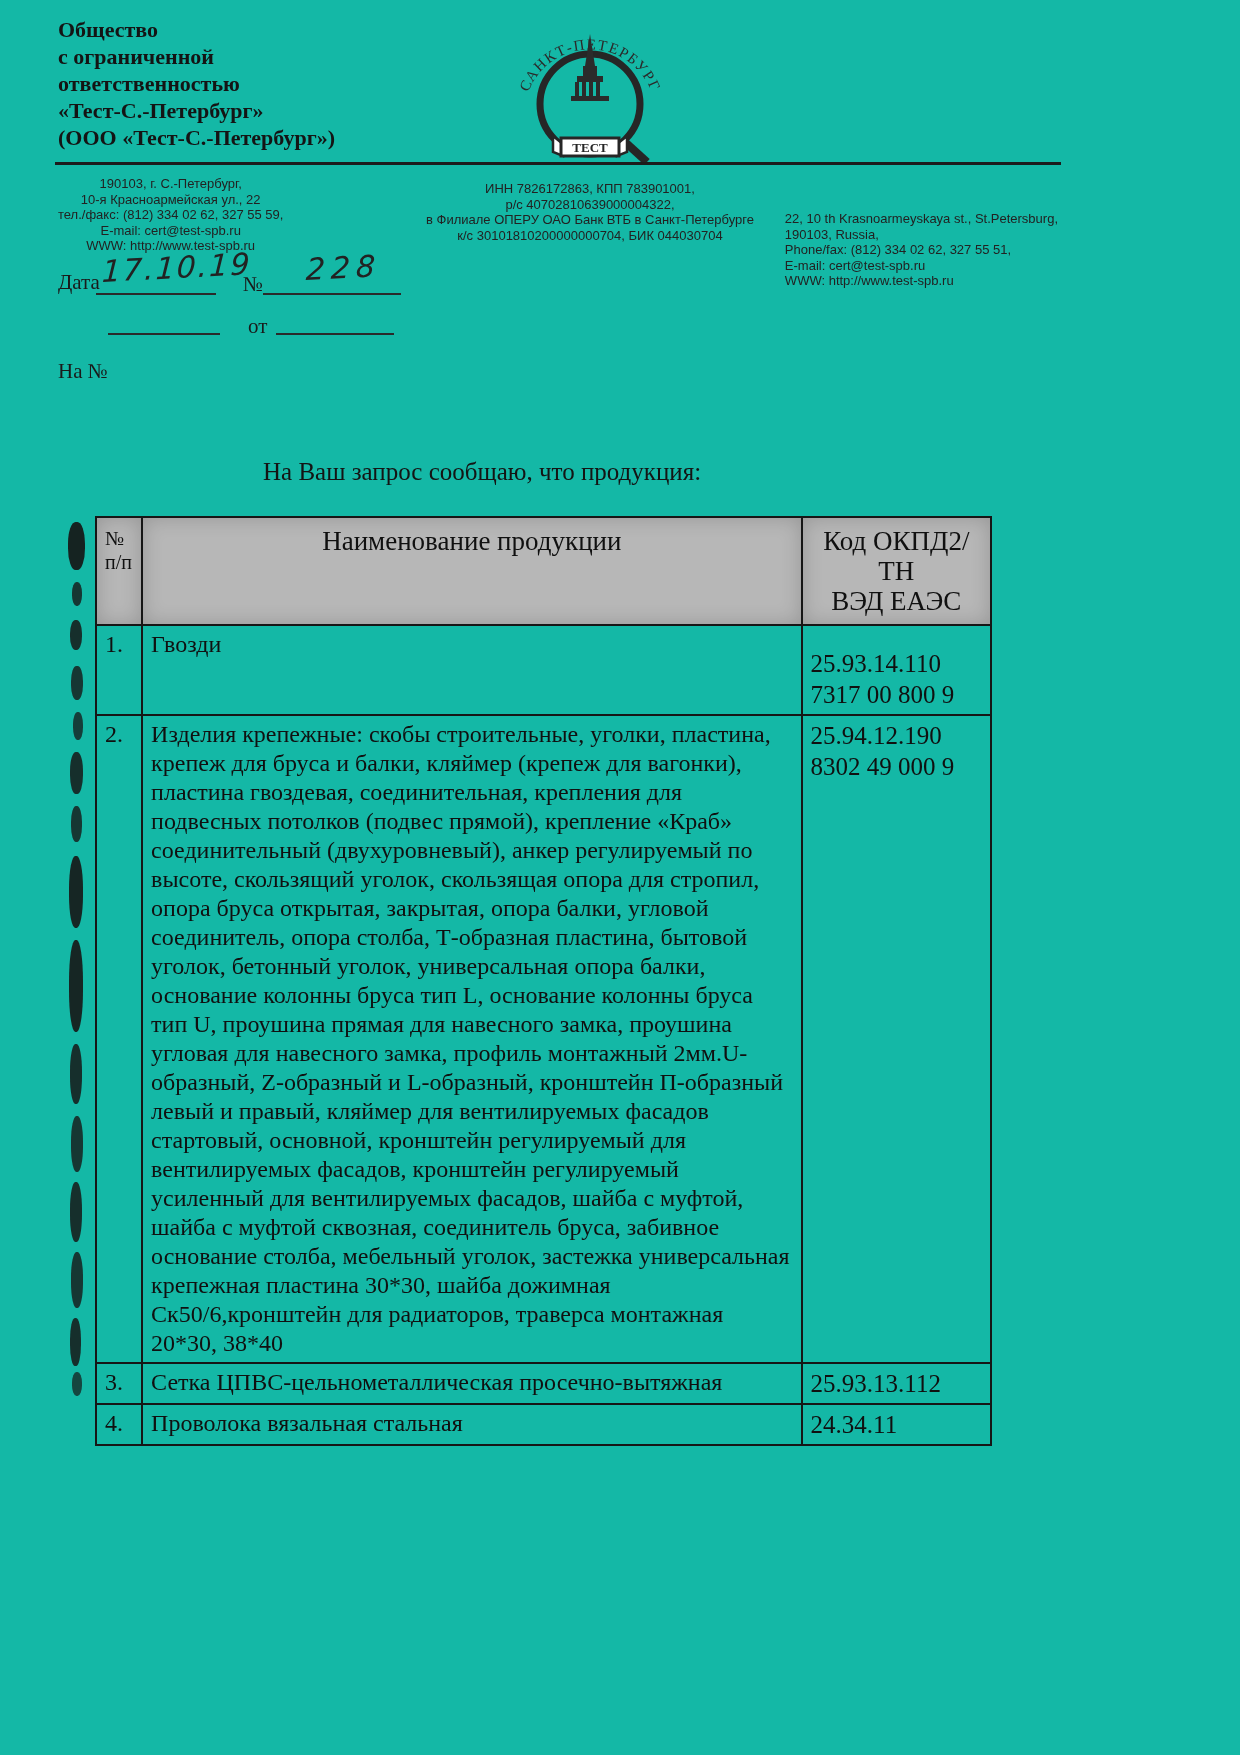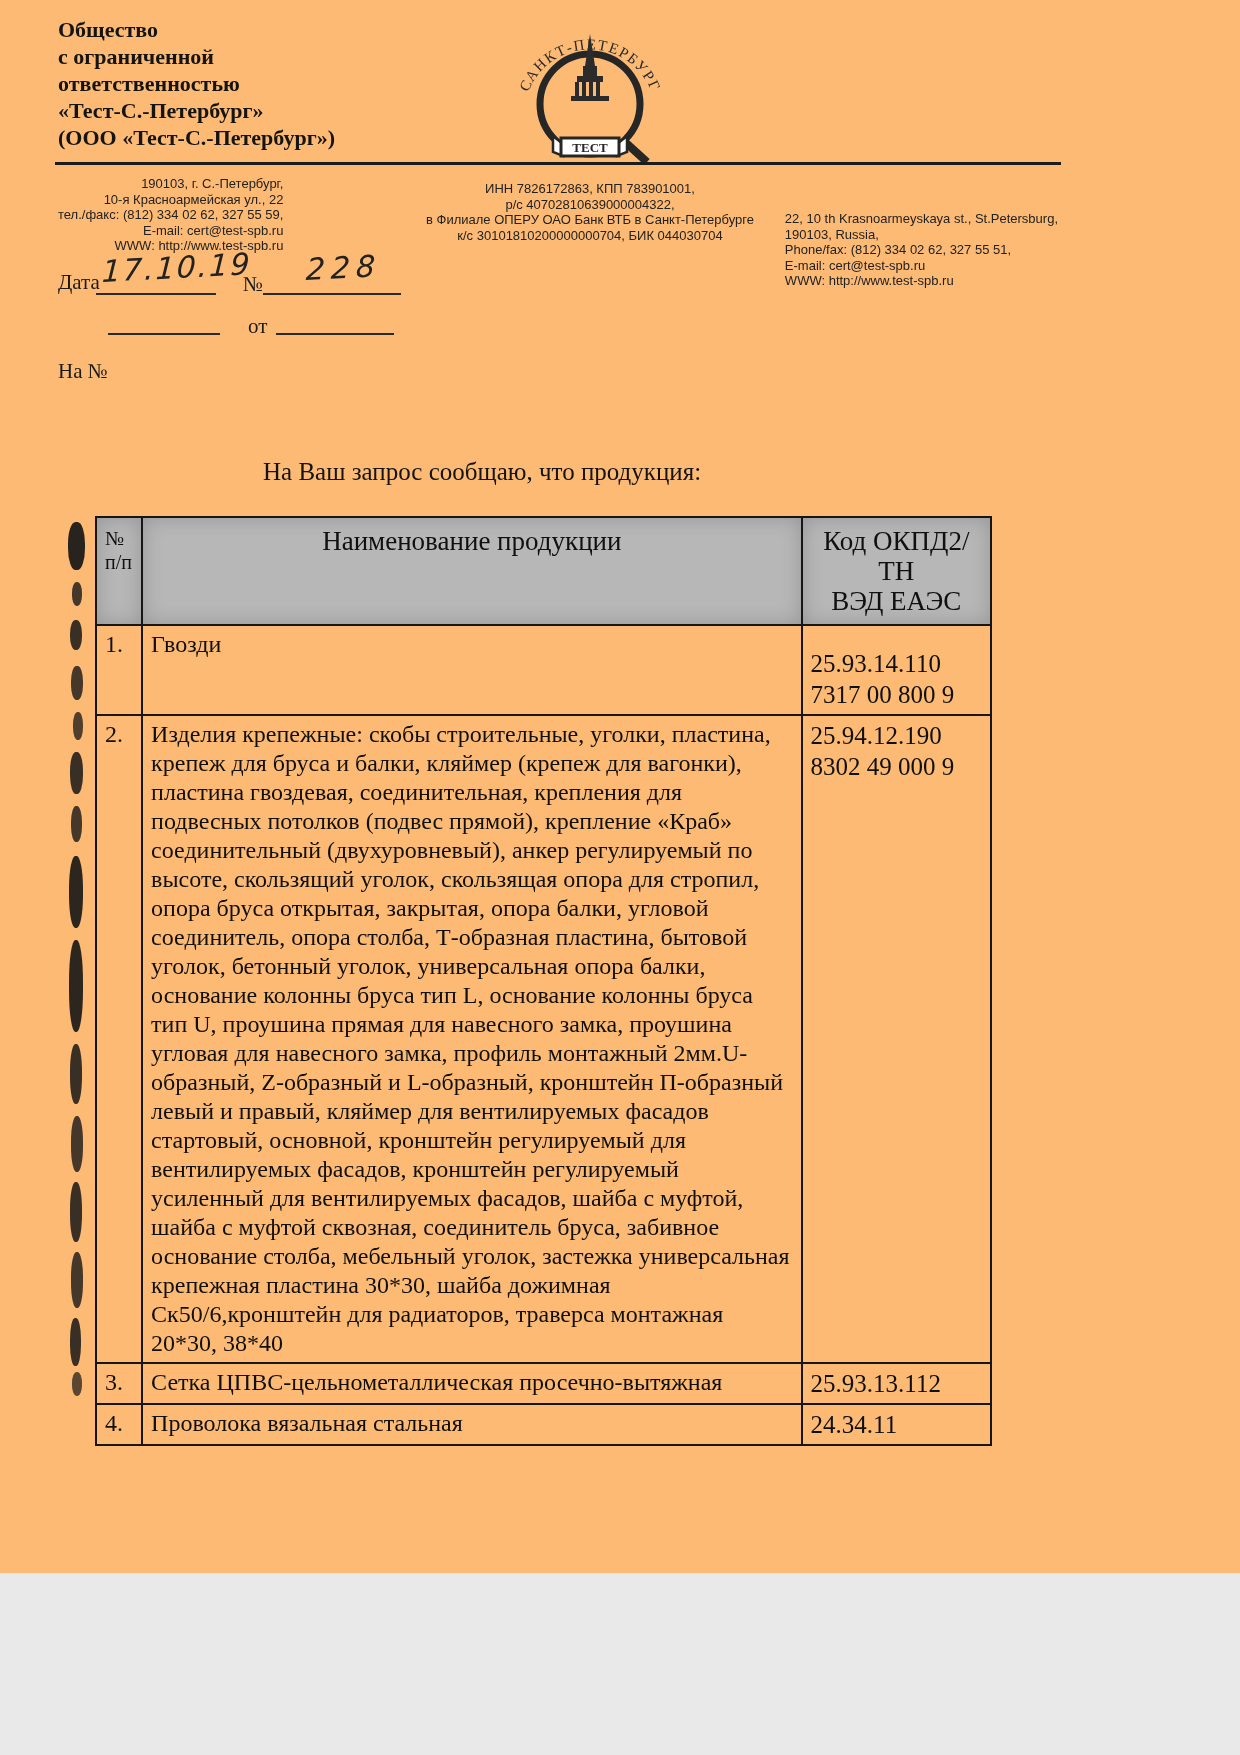--- a/index.html
+++ b/index.html
@@ -1,20 +1,20 @@
 <!DOCTYPE html>
 <html><head>
 <meta charset="utf-8">
 <style>
   html,body{margin:0;padding:0;background:#e9e9e9;}
   .page{
     position:relative;
-    width:1240px;height:1573px;
+    width:1240px;height:1755px;
     margin:0 auto;
-    background:#fdba74;
+    background:#14b8a6;
     overflow:hidden;
     font-family:"Liberation Serif", serif;
     color:#141414;
   }
   
   .company-ru{
     position:absolute;left:58px;top:16px;
     font-weight:bold;font-size:22px;line-height:27px;
   }
   .company-en{
@@ -24,21 +24,21 @@
   .logo{position:absolute;left:505px;top:4px;width:170px;height:170px;}
   .divider{
     position:absolute;left:55px;top:162px;width:1006px;height:3px;
     background:#1c1c1c;
   }
   .addr{
     position:absolute;top:176px;
     font-family:"Liberation Sans", sans-serif;
     font-size:13px;line-height:15.5px;color:#222;
   }
-  .addr-left{left:58px;text-align:right;}
+  .addr-left{left:58px;text-align:center;}
   .addr-center{left:370px;width:440px;text-align:center;top:181px;}
   .addr-right{right:182px;text-align:left;top:195px;margin-top:16px;}
   
   .ref-label{
     position:absolute;font-size:21px;color:#1a1a1a;
   }
   .hand{
     position:absolute;
     font-family:"DejaVu Sans", sans-serif;
     font-style:italic;font-size:30px;color:#222;

